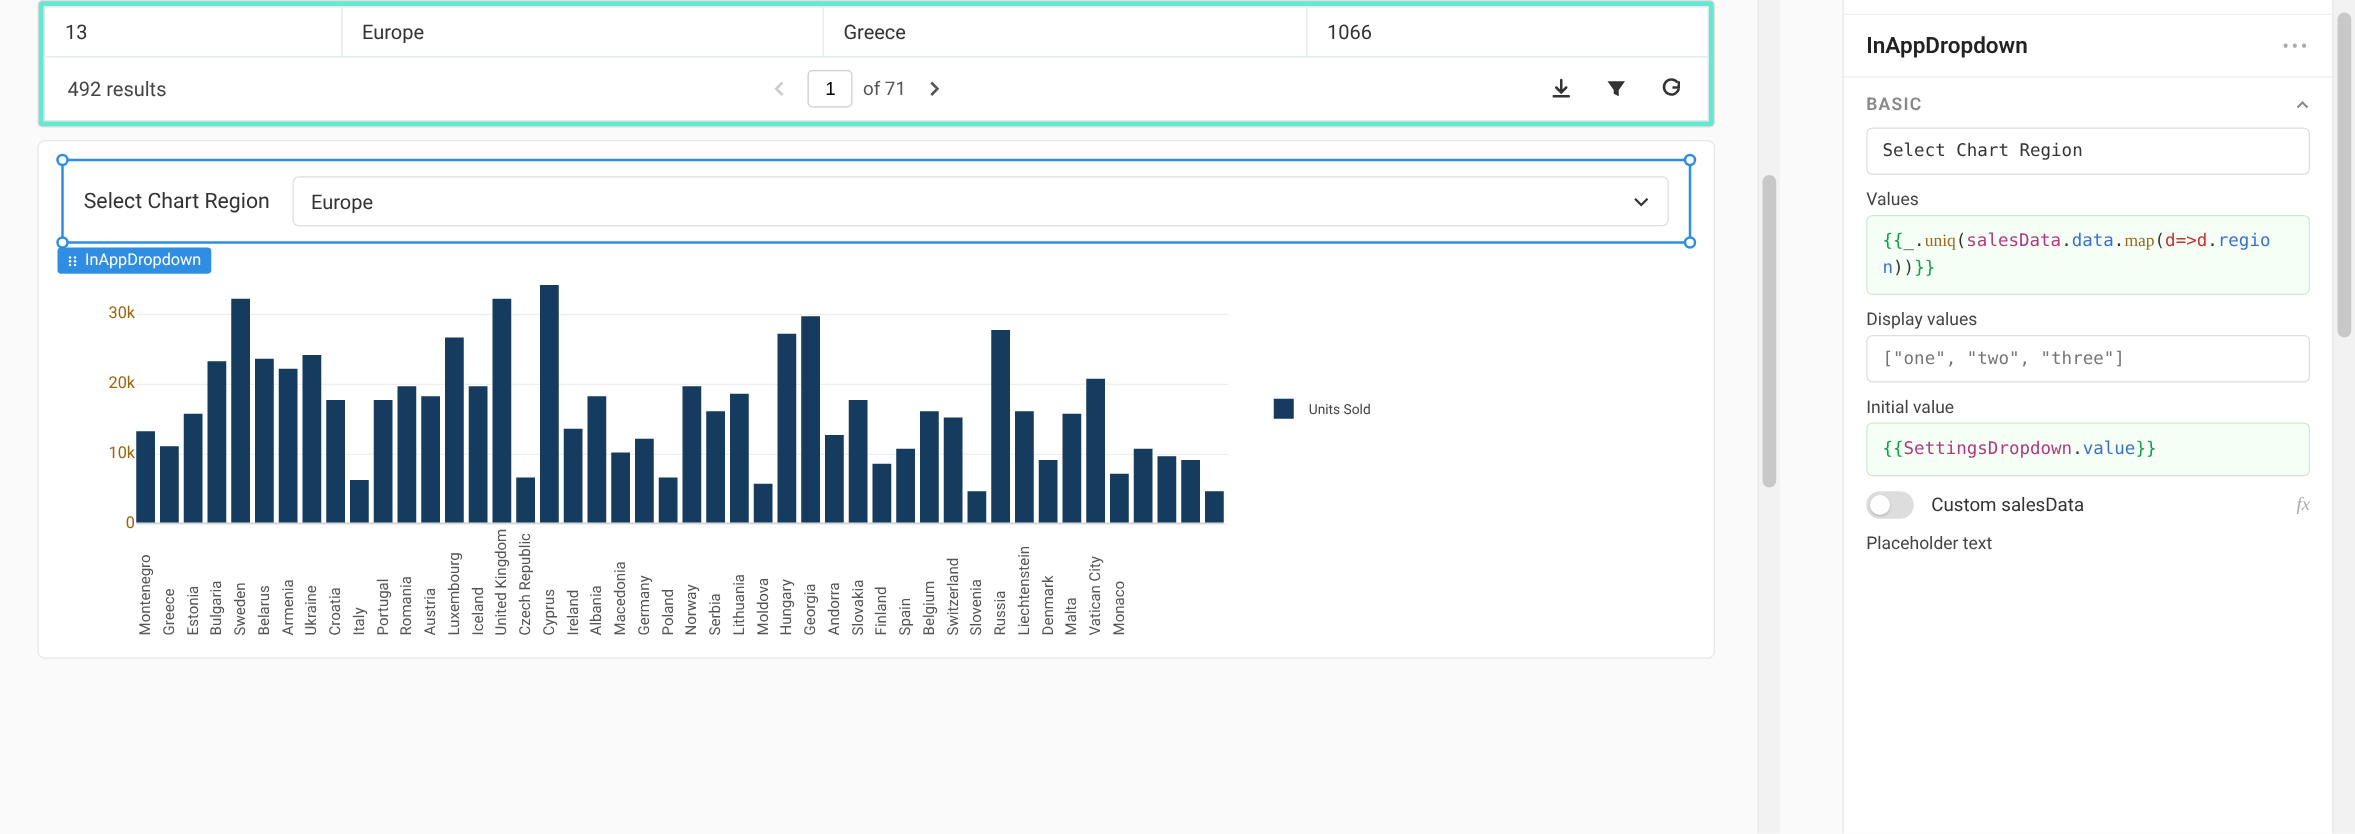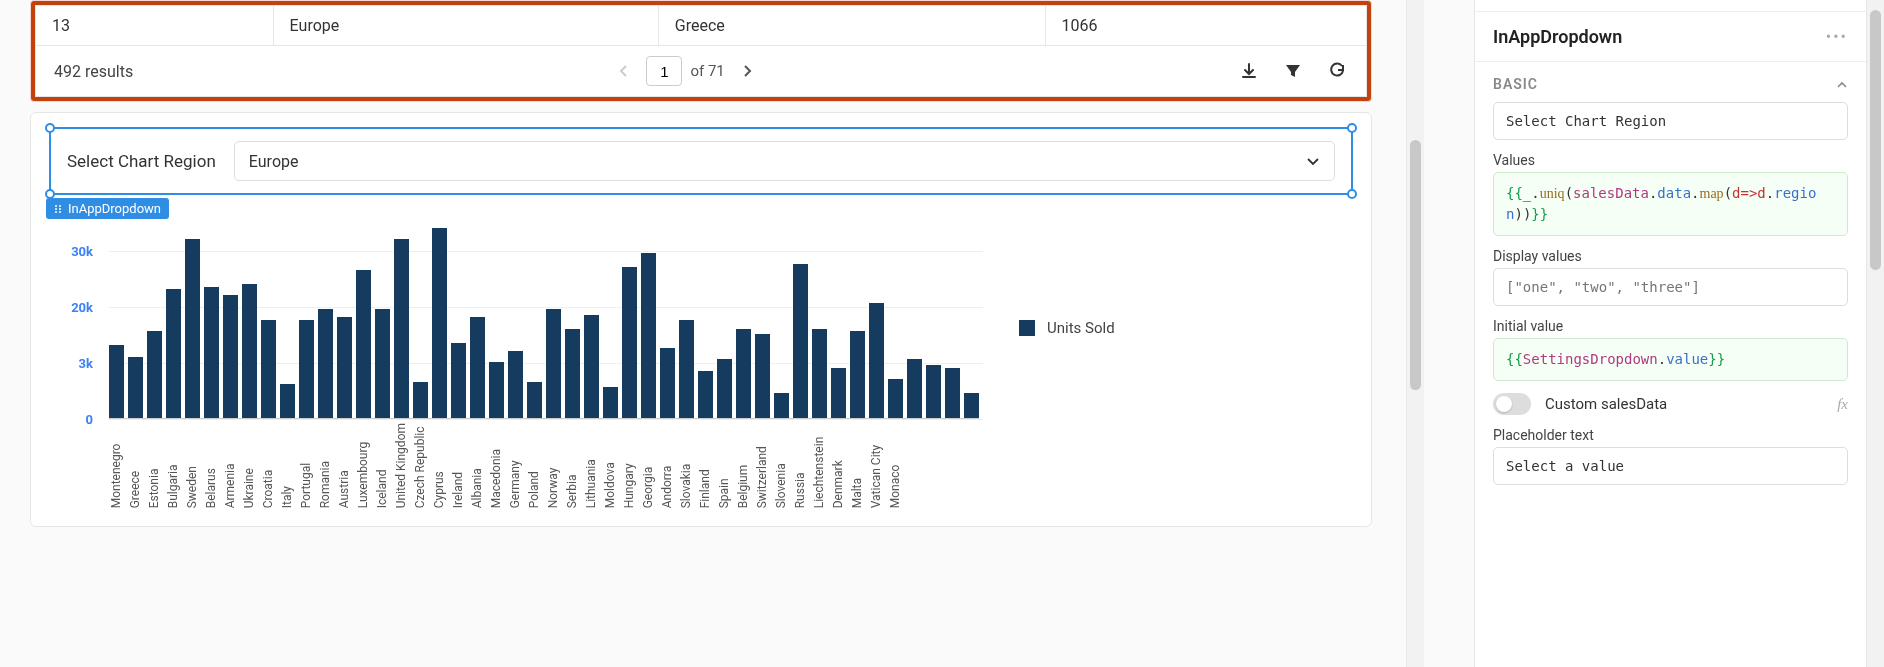--- a/index.html
+++ b/index.html
@@ -14,21 +14,21 @@
   .main-col {
     flex: 1;
     display: flex;
     flex-direction: column;
     padding: 0;
     overflow: hidden;
   }
   .table-wrap {
     margin: 0 30px 10px 30px;
     border: 1px solid #f3d6d6;
-    background: #c2410c;
+    background: #5eead4;
     border-radius: 4px;
     padding: 4px;
   }
   .data-table {
     width: 100%;
     border-collapse: collapse;
     background: #fff;
     border: 1px solid #e6e6e6;
   }
   .data-table td {
@@ -171,25 +171,24 @@
   }
   .y-axis {
     position: absolute;
     left: 0;
     top: 0;
     width: 60px;
     height: 190px;
   }
   .y-tick {
     position: absolute;
-    right: 16px;
+    right: 1px;
     font-size: 13px;
-    color: #3b82f6;
+    color: #a16207;
     transform: translateY(-50%);
-    font-weight: bold;
   }
   .gridline {
     position: absolute;
     left: 60px;
     height: 1px;
     background: #eee;
   }
   .bars-row {
     position: relative;
     margin-left: 60px;
@@ -218,21 +217,21 @@
     margin-top: 4px;
     white-space: nowrap;
   }
 
   .legend {
     margin-left: 40px;
     margin-top: 90px;
     display: flex;
     align-items: center;
     gap: 12px;
-    font-size: 15px;
+    font-size: 11px;
     color: #444;
   }
   .legend-swatch {
     width: 16px; height: 16px;
     background: #153b5e;
   }
 
   
   .inspector {
     width: 392px;
@@ -442,21 +441,21 @@
             <circle cx="6" cy="8" r="1" fill="#fff"></circle>
         </svg>
         <span>InAppDropdown</span>
       </div>
     </div>
 
     <div class="chart-area">
       <div class="chart-plot">
         <div class="y-axis" id="y-axis">
             <div class="y-tick" style="top: 190px;">0</div>
-            <div class="y-tick" style="top: 134.118px;">3k</div>
+            <div class="y-tick" style="top: 134.118px;">10k</div>
             <div class="y-tick" style="top: 78.2353px;">20k</div>
             <div class="y-tick" style="top: 22.3529px;">30k</div>
           </div>
         <div id="gridlines" style="position: relative;">
             <div class="gridline" style="top: 190px; width: 874px;"></div>
             <div class="gridline" style="top: 134.118px; width: 874px;"></div>
             <div class="gridline" style="top: 78.2353px; width: 874px;"></div>
             <div class="gridline" style="top: 22.3529px; width: 874px;"></div>
           </div>
         <div class="bars-row" id="bars-row">
@@ -610,20 +609,19 @@
         <div class="toggle-switch">
           <div class="toggle-knob"></div>
         </div>
         <span style="font-size:15px; color:#333;">Custom salesData</span>
       </div>
       <span class="fx-label">fx</span>
     </div>
 
     <div>
       <div class="field-label">Placeholder text</div>
-      <input class="field-input" value="Select a value" style="">
     </div>
   </div>
 </div>
 
 <div class="scroll-track">
   <div class="scroll-thumb" style="top:10px; height:260px;"></div>
 </div>
 
 </body></html>

